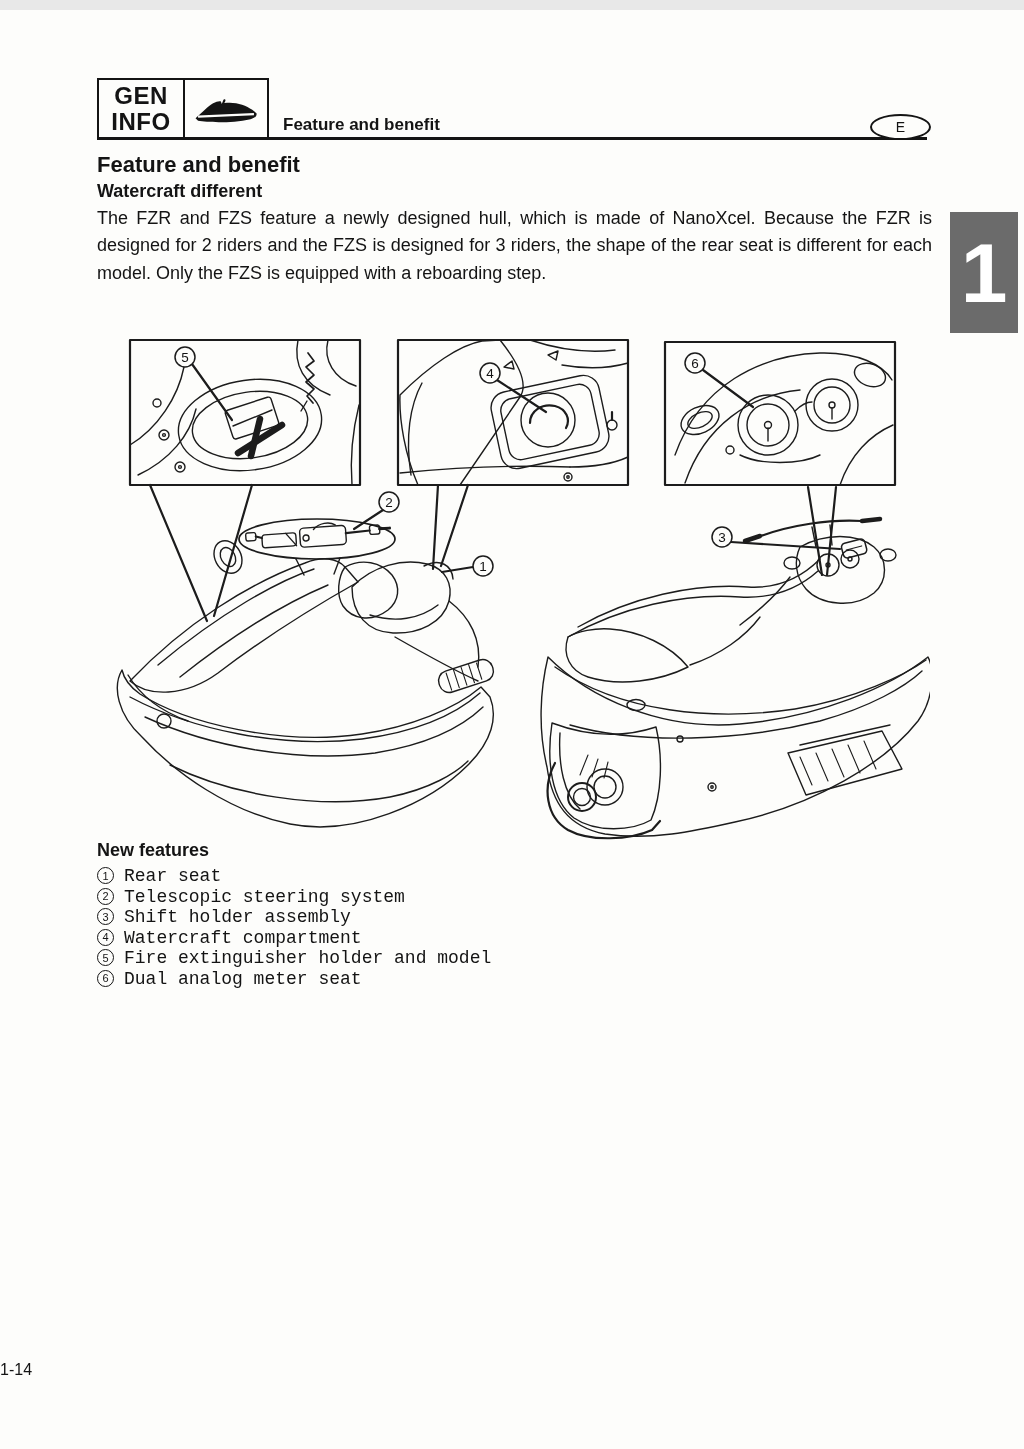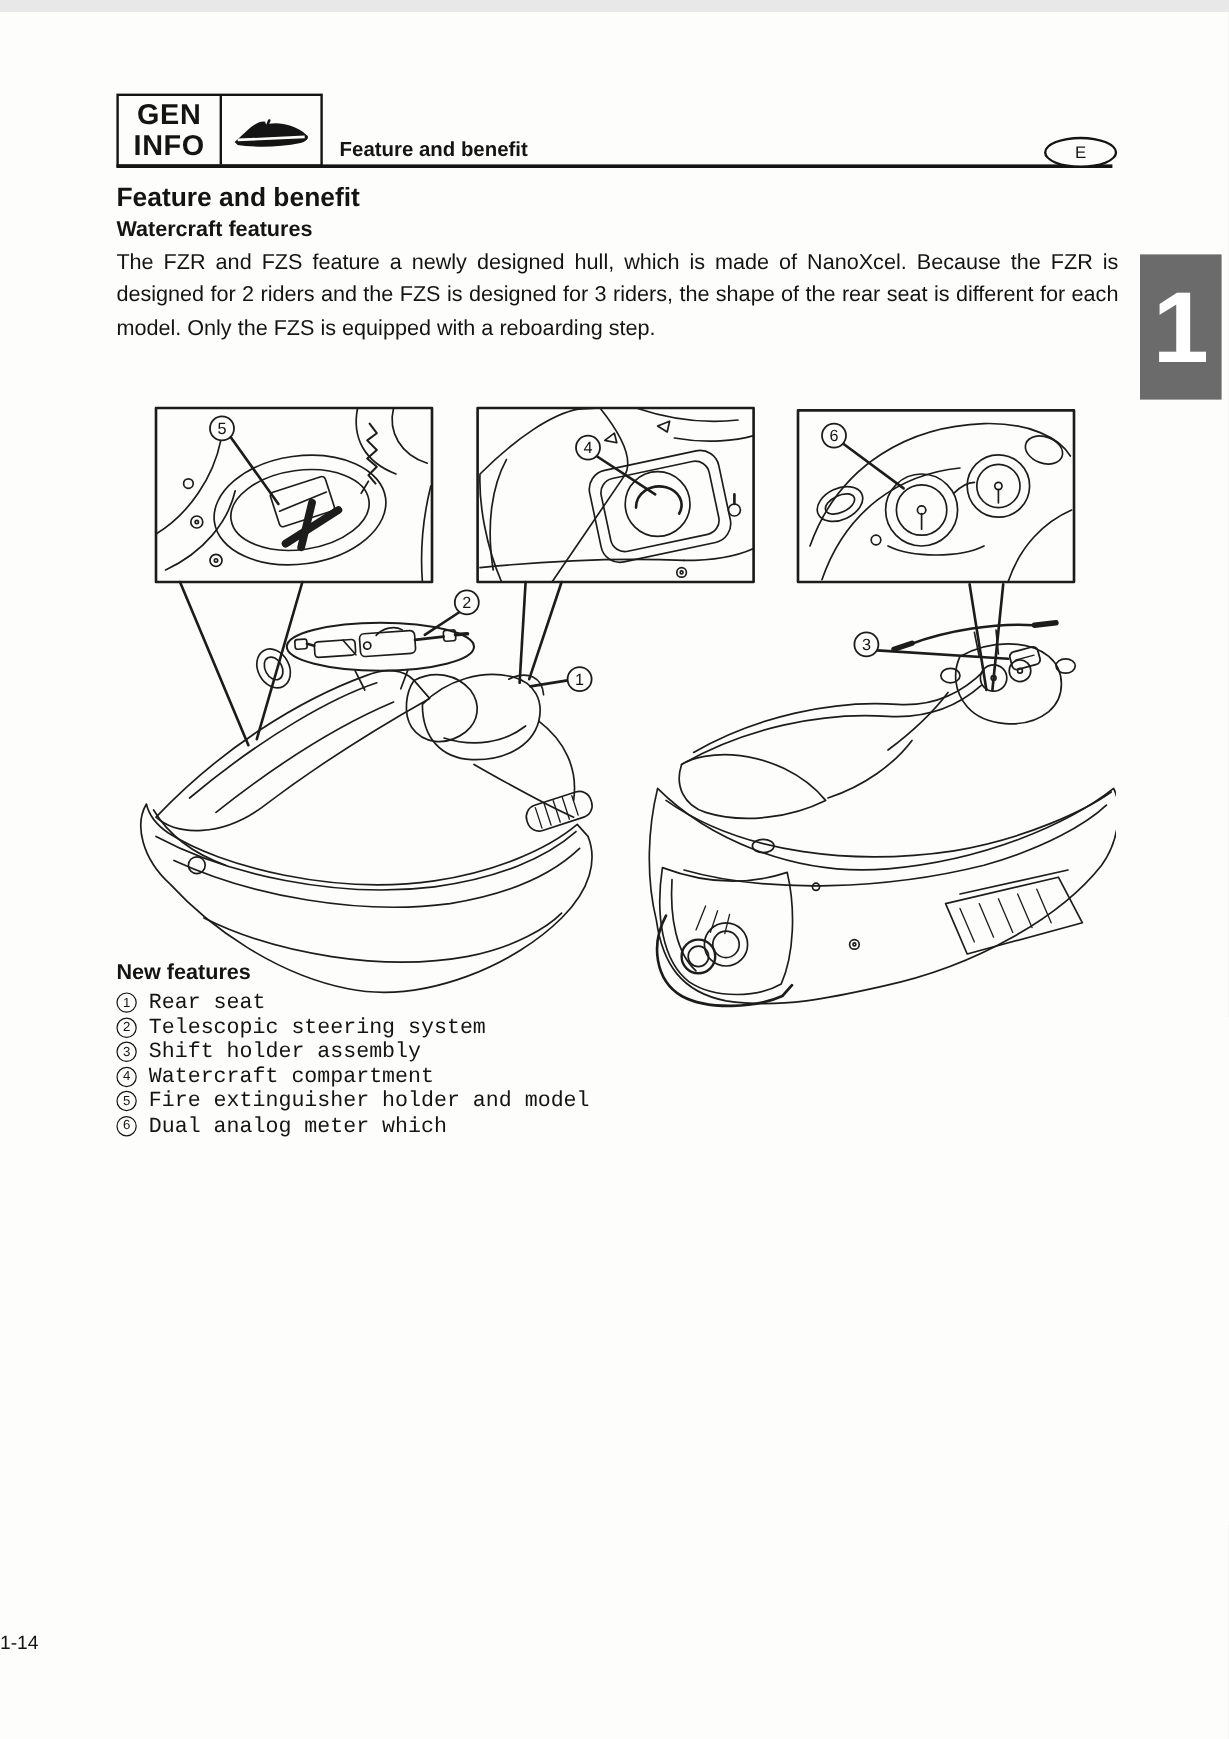--- a/index.html
+++ b/index.html
@@ -34,21 +34,21 @@
   .fig * { vector-effect:non-scaling-stroke; }
   .fig path, .fig rect, .fig circle, .fig ellipse, .fig line, .fig polyline {
     stroke:#1c1c1c; fill:none; stroke-width:1.4; stroke-linecap:round; stroke-linejoin:round; }
   .fig .boxframe { stroke-width:2.2; }
   .fig .callout { fill:#fdfdfb; stroke-width:1.5; }
   .fig text { stroke:none; fill:#141414; font-family:"Liberation Sans", sans-serif;
     font-size:13.5px; text-anchor:middle; }
   .fig .thick { stroke-width:2.2; }
   .fig .dark { stroke-width:6.5; }
   
-  .nf { position:absolute; left:97px; top:790px; }
+  .nf { position:absolute; left:97px; top:830px; }
   .nf-h { font-size:18px; font-weight:bold; margin:0 0 5px 0; }
   .nf-row { display:flex; align-items:flex-start; height:20.6px; }
   .nf-num { width:15px; height:15px; border:1.5px solid #141414; border-radius:50%;
     display:inline-flex; align-items:center; justify-content:center; font-size:11px;
     margin:1px 10px 0 0; flex:none; }
   .nf-label { font-size:18px; line-height:20.6px;font-family:Liberation Mono, monospace; }
   
   .footer { position:absolute; left:0; top:1351px; width:100%; text-align:left; font-size:16px; }
 </style>
 </head>
@@ -68,21 +68,21 @@
       </svg>
     </div>
   </div>
   <div class="hdr-title">Feature and benefit</div>
   <div class="hdr-rule"></div>
   <div class="lang-oval">
     <span>E</span>
   </div>
 
   <div class="h1">Feature and benefit</div>
-  <div class="h2">Watercraft features</div>
+  <div class="h2">Watercraft different</div>
   <div class="body-par">The FZR and FZS feature a newly designed hull, which is made of NanoXcel. Because the FZR is designed for 2 riders and the FZS is designed for 3 riders, the shape of the rear seat is different for each model. Only the FZS is equipped with a reboarding step.</div>
 
   <div class="chapter-tab" style="background:#6b6b6b">
     <span>1</span>
   </div>
 
   <svg class="fig" width="830" height="520" viewBox="0 0 830 520">
 
     <g>
       <path d="M50,160 L107,296" class="thick"></path>
@@ -282,19 +282,19 @@
     <div class="nf-row">
       <span class="nf-num">4</span>
       <span class="nf-label">Watercraft compartment</span>
     </div>
     <div class="nf-row">
       <span class="nf-num">5</span>
       <span class="nf-label">Fire extinguisher holder and model</span>
     </div>
     <div class="nf-row">
       <span class="nf-num">6</span>
-      <span class="nf-label">Dual analog meter which</span>
+      <span class="nf-label">Dual analog meter seat</span>
     </div>
   </div>
 
   <div class="footer">1-14</div>
 
 </div>
 
 </body></html>

